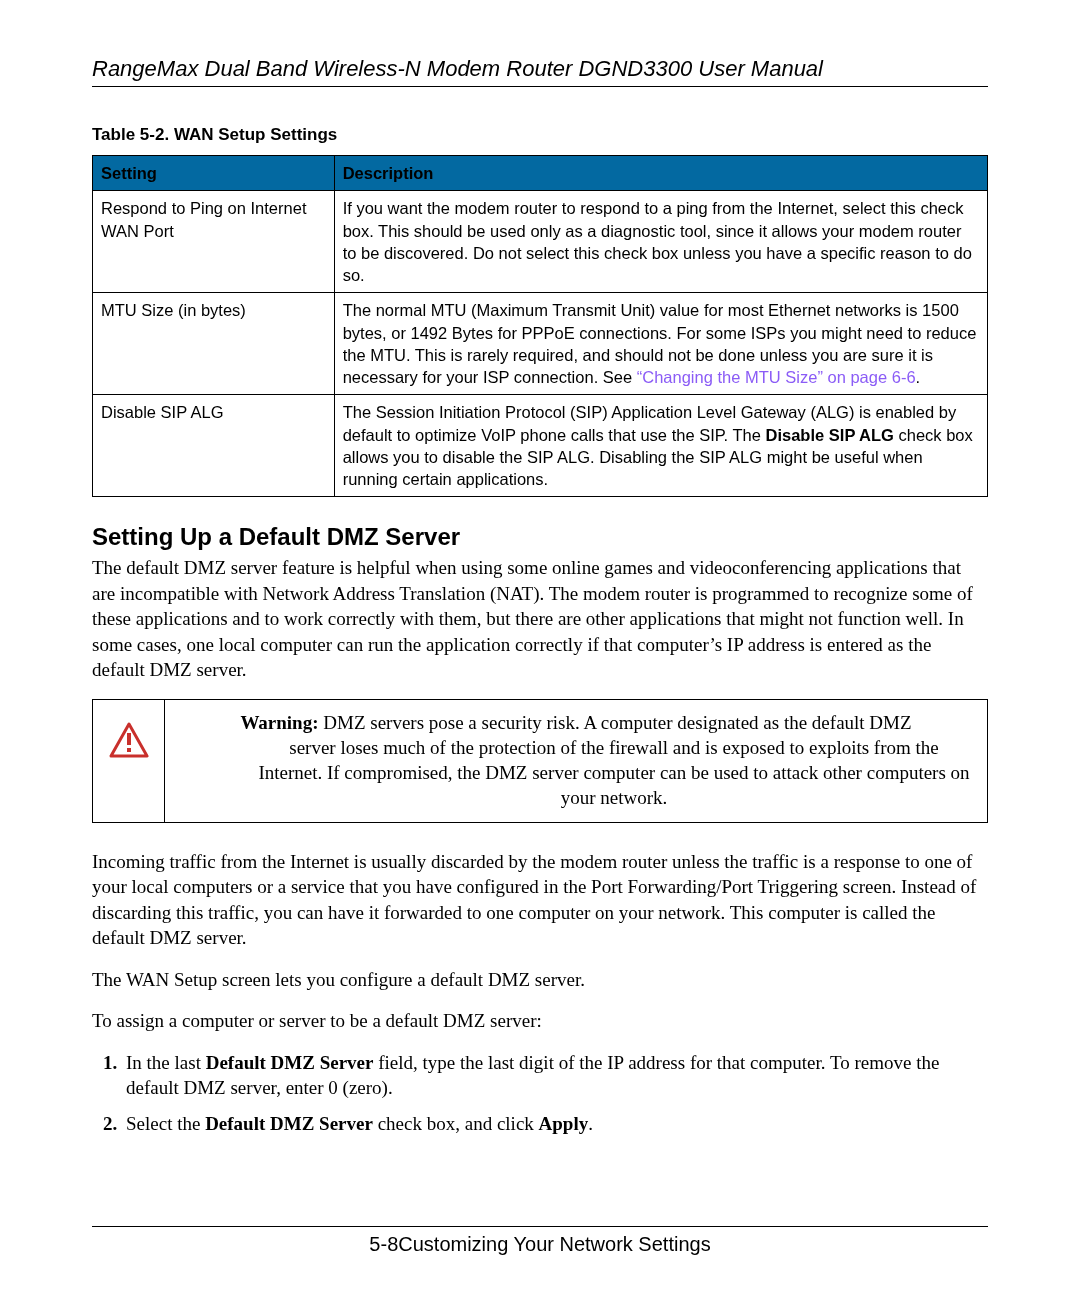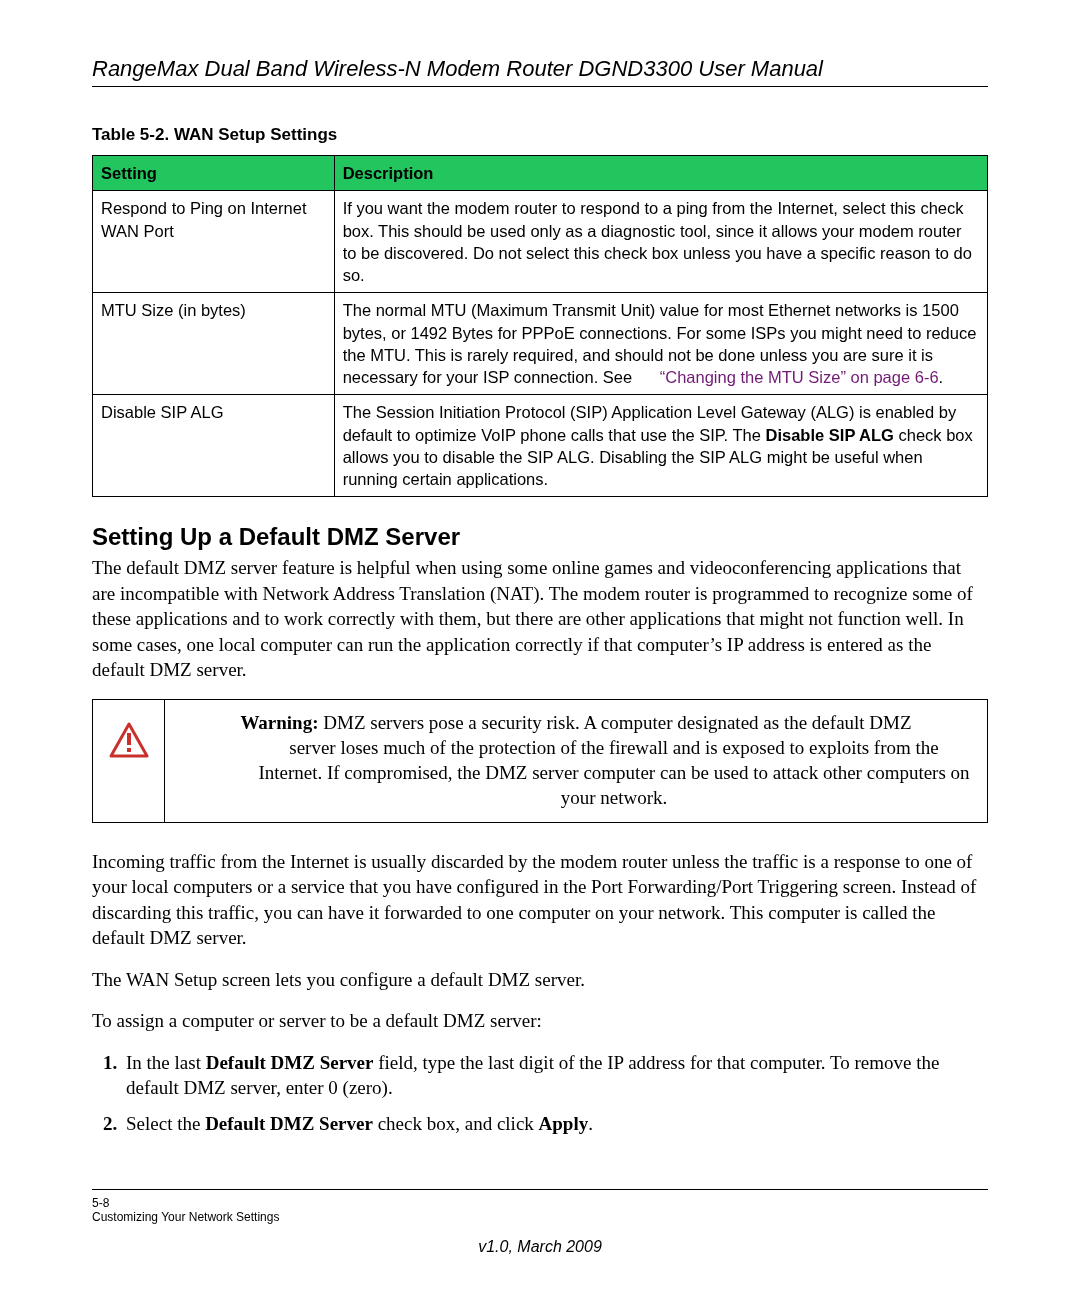--- a/index.html
+++ b/index.html
@@ -36,26 +36,26 @@
       margin-bottom: 26px;
     }
     table.settings th, table.settings td {
       border: 1.5px solid #000;
       padding: 6px 8px;
       text-align: left;
       vertical-align: top;
       line-height: 1.35;
     }
     table.settings th {
-      background: #22c55e;
+      background: #0369a1;
       font-weight: bold;
     }
     table.settings col.c1 { width: 27%; }
     table.settings col.c2 { width: 73%; }
-    a.doc-link { color: #701a75; text-decoration: none; margin-left: 23px; }
+    a.doc-link { color: #8b5cf6; text-decoration: none; }
     h2.section {
       font-family: Arial, Helvetica, sans-serif;
       font-size: 24px;
       font-weight: bold;
       margin-bottom: 4px;
     }
     p.body {
       font-size: 19px;
       line-height: 1.34;
       margin-bottom: 16px;
@@ -97,22 +97,21 @@
       left: 92px; right: 92px; bottom: 40px;
     }
     .footer-rule {
       border-top: 1.5px solid #000;
       margin-bottom: 6px;
     }
     .footer-row {
       display: flex;
       justify-content: center;
       font-family: Arial, Helvetica, sans-serif;
-      font-size: 12px;
-      flex-direction: column;
+      font-size: 20px;
     }
     .footer-version {
       text-align: center;
       font-family: Arial, Helvetica, sans-serif;
       font-style: italic;
       font-size: 16px;
       margin-top: 14px;
     }
     .bold { font-weight: bold; }
     .sans-bold { font-family: Arial, Helvetica, sans-serif; font-weight: bold; }
@@ -187,14 +186,13 @@
     <span>Select the </span><span class="bold">Default DMZ Server</span><span> check box, and click </span><span class="bold">Apply</span><span>.</span>
   </li>
 </ol>
 
 <div class="footer">
   <div class="footer-rule"></div>
   <div class="footer-row">
     <span>5-8</span>
     <span>Customizing Your Network Settings</span>
   </div>
-  <div class="footer-version">v1.0, March 2009</div>
 </div>
 
 </body></html>

